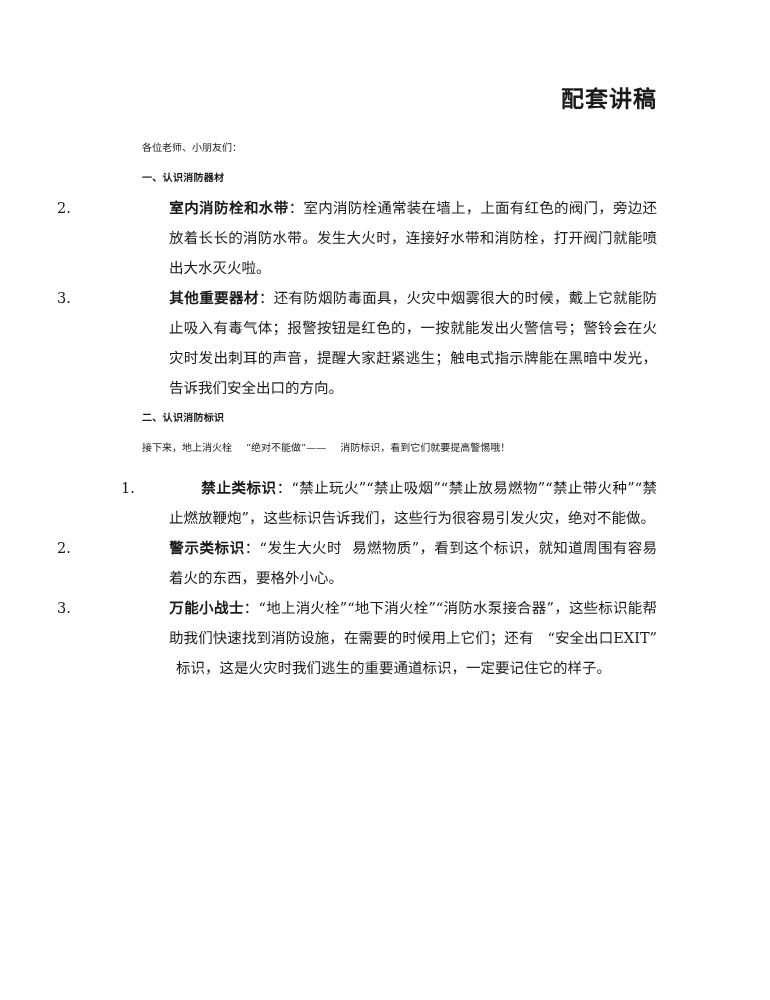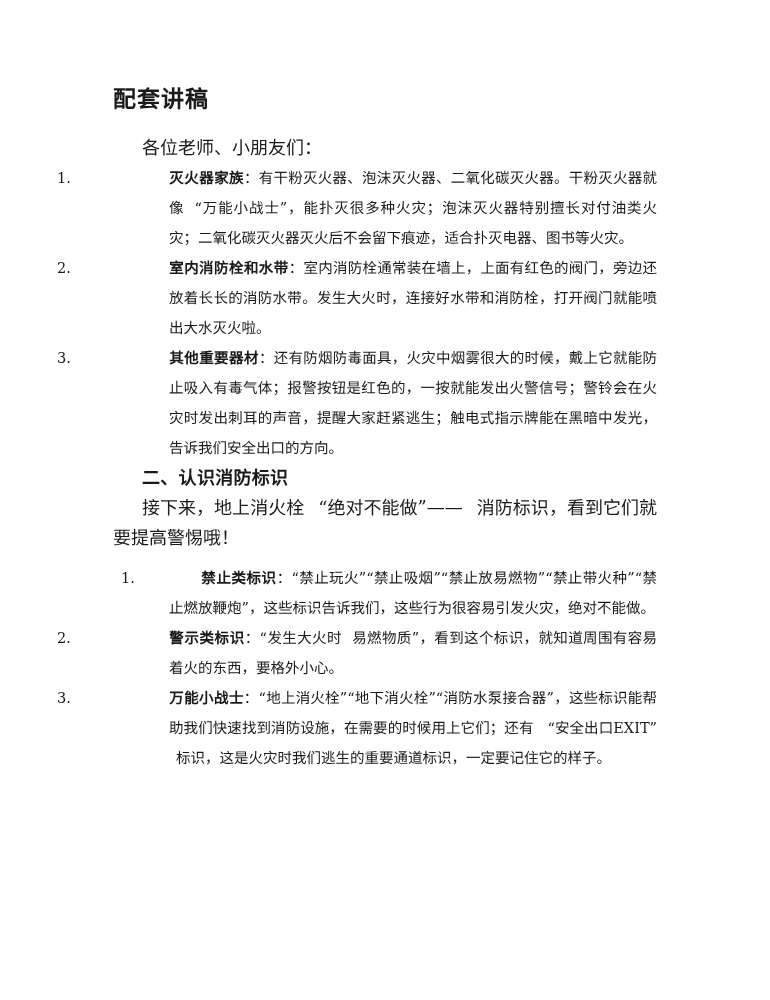--- a/index.html
+++ b/index.html
@@ -31,32 +31,32 @@
     left: 113px;
     top: 0;
     width: 544px;   
   }
 
   .doc-title {
     margin: 0;
     padding: 0;
     font-size: 23px;
     font-weight: bold;
-    text-align: left;
+    text-align: right;
     letter-spacing: 1px;
     line-height: 1.3;
     padding-top: 84px;
     padding-bottom: 19px;
     font-family: "DejaVu Serif", "Liberation Serif", serif;
   }
 
   p.para {
     margin: 0;
     padding: 0;
-    font-size: 18px;
+    font-size: 10px;
     line-height: 30px;
     text-align: justify;
     text-justify: inter-ideograph;
     text-align-last: left;
     word-break: break-all;
     font-family: "DejaVu Serif", "Liberation Serif", serif;
   }
 
   p.indent2 {
     text-indent: 29px;
@@ -112,23 +112,23 @@
 <body>
 
 <div class="page">
   <div class="doc-body">
 
     <h1 class="doc-title">配套讲稿</h1>
 
     <p class="para indent2">各位老师、小朋友们：</p>
 
 
+    <p class="para heading">一、认识消防器材</p>
 
 
-    <p class="list-item"><span class="num">1.</span><span class="num-pad"></span><span class="term">灭火器家族</span><span>：</span><span>有干粉灭火器、泡沫灭火器、二氧化碳灭火器。干粉灭火器就像</span><span class="gap-mid"></span><span>“万能小战士”，</span><span>能扑灭很多种火灾；泡沫灭火器特别擅长对付油类火灾；二氧化碳灭火器灭火后不会留下痕迹，适合扑灭电器、图书等火灾。</span></p>
 
     <p class="list-item"><span class="num">2.</span><span class="num-pad"></span><span class="term">室内消防栓和水带</span><span>：</span><span>室内消防栓通常装在墙上，上面有红色的阀门，旁边还放着长长的消防水带。发生大火时，连接好水带和消防栓，打开阀门就能喷出大水灭火啦。</span></p>
 
     <p class="list-item"><span class="num">3.</span><span class="num-pad"></span><span class="term">其他重要器材</span><span>：</span><span>还有防烟防毒面具，火灾中烟雾很大的时候，戴上它就能防止吸入有毒气体；报警按钮是红色的，一按就能发出火警信号；警铃会在火灾时发出刺耳的声音，提醒大家赶紧逃生；触电式指示牌能在黑暗中发光，告诉我们安全出口的方向。</span></p>
 
     <p class="para heading">二、认识消防标识</p>
 
     <p class="para indent2"><span>接下来，地上消火栓</span><span class="gap-wide"></span><span>“绝对不能做”——</span><span class="gap-wide"></span><span>消防标识，看到它们就要提高警惕哦！</span></p>
 
     <div class="spacer-sm"></div>

